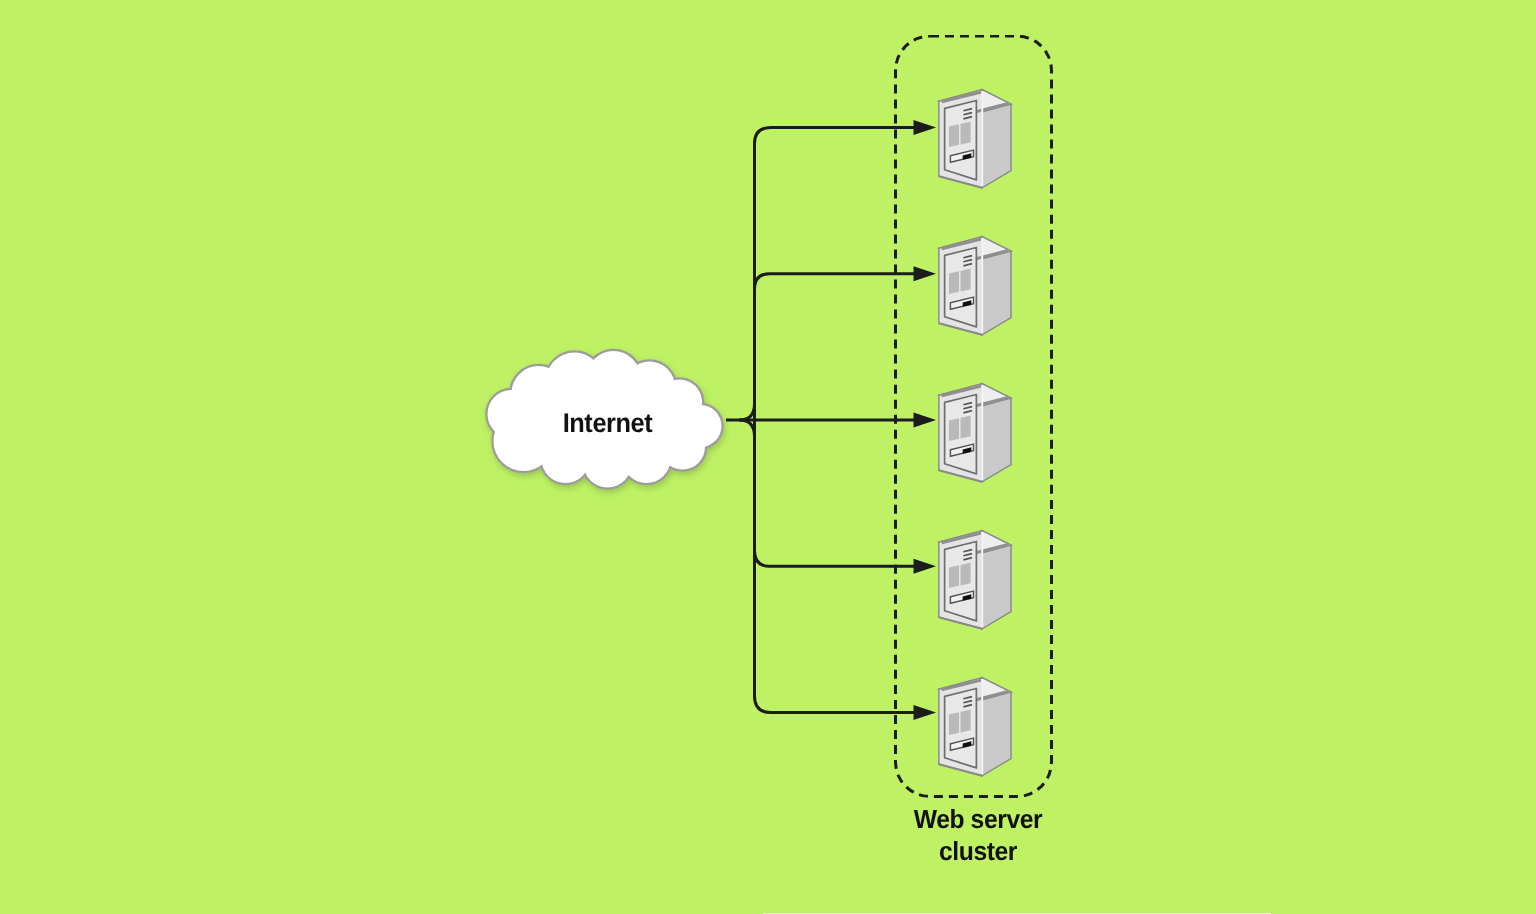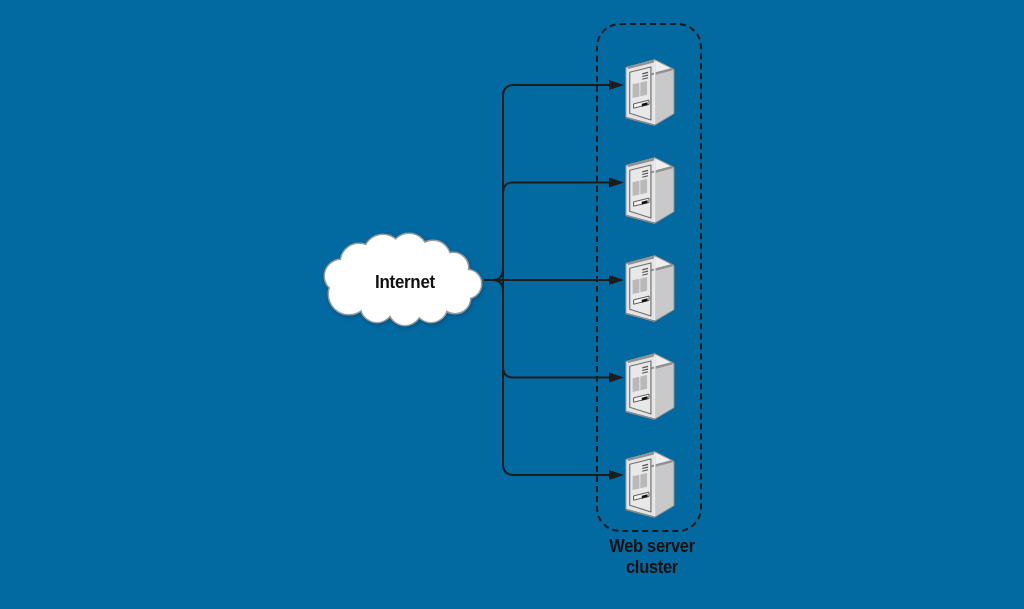--- a/index.html
+++ b/index.html
@@ -1,19 +1,19 @@
 <!DOCTYPE html>
 <html><head>
 <meta charset="utf-8">
 <style>
   html,body{margin:0;padding:0;background:#ffffff;}
   .canvas{
     position:relative;
     width:1024px;height:609px;
-    background:#0369a1;
+    background:#bef264;
     font-family:"Liberation Sans", sans-serif;
     overflow:hidden;
   }
   
   .connectors{
     position:absolute;left:0;top:0;width:1024px;height:609px;
   }
   
   .cloud-wrap{
     position:absolute;left:318px;top:232px;width:174px;height:100px;

